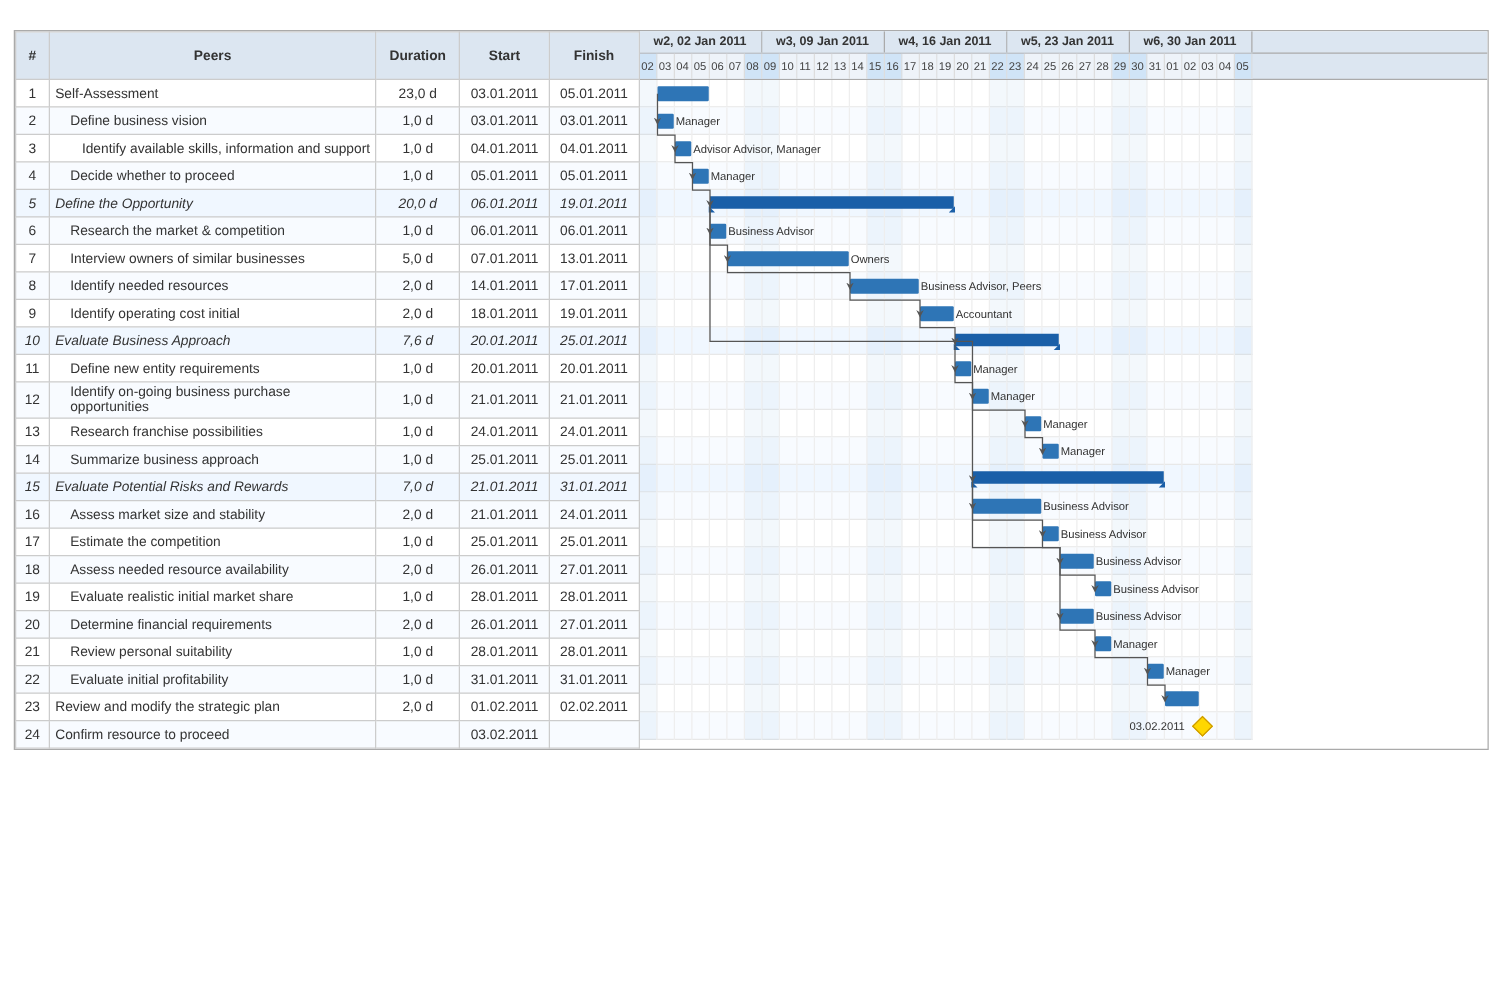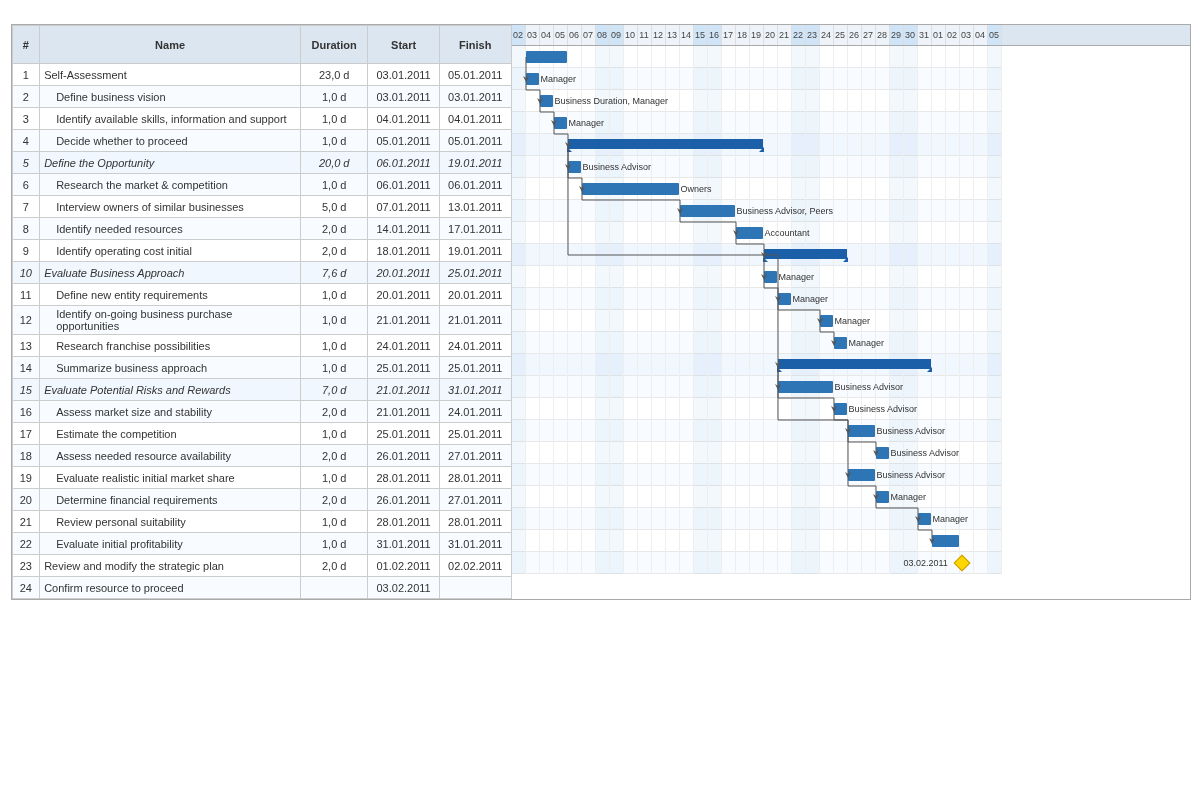--- a/index.html
+++ b/index.html
@@ -54,21 +54,21 @@
 <div class="container">
   <h1></h1>
 
   <div class="gantt-wrapper">
 
     <div class="left-table">
       <table>
         <thead>
           <tr>
             <th class="col-num">#</th>
-            <th class="col-name">Name</th>
+            <th class="col-name">Peers</th>
             <th class="col-dur">Duration</th>
             <th class="col-start">Start</th>
             <th class="col-finish">Finish</th>
           </tr>
         </thead>
         <tbody id="left-tbody">
         <tr class="row-normal">
               <td class="col-num">1</td>
               <td class="col-name" style="padding-left: 4px;">Self-Assessment</td>
               <td class="col-dur">23,0 d</td>
@@ -77,21 +77,21 @@
             </tr>
             <tr class="row-alt">
               <td class="col-num">2</td>
               <td class="col-name" style="padding-left: 16px;">Define business vision</td>
               <td class="col-dur">1,0 d</td>
               <td class="col-start">03.01.2011</td>
               <td class="col-finish">03.01.2011</td>
             </tr>
             <tr class="row-normal">
               <td class="col-num">3</td>
-              <td class="col-name" style="padding-left: 16px;">Identify available skills, information and support</td>
+              <td class="col-name" style="padding-left: 16px; text-align: right;">Identify available skills, information and support</td>
               <td class="col-dur">1,0 d</td>
               <td class="col-start">04.01.2011</td>
               <td class="col-finish">04.01.2011</td>
             </tr>
             <tr class="row-alt">
               <td class="col-num">4</td>
               <td class="col-name" style="padding-left: 16px;">Decide whether to proceed</td>
               <td class="col-dur">1,0 d</td>
               <td class="col-start">05.01.2011</td>
               <td class="col-finish">05.01.2011</td>
@@ -235,20 +235,27 @@
               <td class="col-dur"></td>
               <td class="col-start">03.02.2011</td>
               <td class="col-finish"></td>
             </tr>
           </tbody>
       </table>
     </div>
 
     <div class="right-chart">
       <div class="chart-header">
+        <div class="week-row" id="week-row">
+            <div class="week-cell" style="width: 98px;">w2, 02 Jan 2011</div>
+            <div class="week-cell" style="width: 98px;">w3, 09 Jan 2011</div>
+            <div class="week-cell" style="width: 98px;">w4, 16 Jan 2011</div>
+            <div class="week-cell" style="width: 98px;">w5, 23 Jan 2011</div>
+            <div class="week-cell" style="width: 98px;">w6, 30 Jan 2011</div>
+          </div>
         <div class="day-row" id="day-row">
             <div class="day-cell highlight" style="width: 14px;">02</div>
             <div class="day-cell" style="width: 14px;">03</div>
             <div class="day-cell" style="width: 14px;">04</div>
             <div class="day-cell" style="width: 14px;">05</div>
             <div class="day-cell" style="width: 14px;">06</div>
             <div class="day-cell" style="width: 14px;">07</div>
             <div class="day-cell highlight" style="width: 14px;">08</div>
             <div class="day-cell highlight" style="width: 14px;">09</div>
             <div class="day-cell" style="width: 14px;">10</div>
@@ -1166,21 +1173,21 @@
             <div class="day-col" style="width: 14px;"></div>
             <div class="day-col" style="width: 14px;"></div>
             <div class="day-col" style="width: 14px;"></div>
             <div class="day-col" style="width: 14px;"></div>
             <div class="day-col highlight" style="width: 14px;"></div>
           </div>
           <div class="gantt-bar" style="left: 14px; width: 41px; top: 5px;"></div>
           <div class="gantt-bar" style="left: 14px; width: 13px; top: 27px; background: rgb(46, 117, 182);"></div>
           <div class="gantt-bar-label" style="left: 29px; top: 27px;">Manager</div>
           <div class="gantt-bar" style="left: 28px; width: 13px; top: 49px; background: rgb(46, 117, 182);"></div>
-          <div class="gantt-bar-label" style="left: 43px; top: 49px;">Business Duration, Manager</div>
+          <div class="gantt-bar-label" style="left: 43px; top: 49px;">Advisor Advisor, Manager</div>
           <div class="gantt-bar" style="left: 42px; width: 13px; top: 71px; background: rgb(46, 117, 182);"></div>
           <div class="gantt-bar-label" style="left: 57px; top: 71px;">Manager</div>
           <div class="gantt-bar" style="left: 56px; width: 195px; top: 93px; background: rgb(26, 95, 168); height: 10px; border-radius: 0px; position: absolute;">
             <div style="position: absolute; left: -1px; top: 8px; width: 0px; height: 0px; border-width: 5px 0px 0px 5px; border-left-style: solid; border-left-color: rgb(26, 95, 168); border-right-style: initial; border-right-color: initial; border-top-style: solid; border-top-color: transparent; border-bottom-style: initial; border-bottom-color: initial;"></div>
             <div style="position: absolute; right: -1px; top: 8px; width: 0px; height: 0px; border-width: 5px 5px 0px 0px; border-right-style: solid; border-right-color: rgb(26, 95, 168); border-left-style: initial; border-left-color: initial; border-top-style: solid; border-top-color: transparent; border-bottom-style: initial; border-bottom-color: initial;"></div>
           </div>
           <div class="gantt-bar" style="left: 56px; width: 13px; top: 115px; background: rgb(46, 117, 182);"></div>
           <div class="gantt-bar-label" style="left: 71px; top: 115px;">Business Advisor</div>
           <div class="gantt-bar" style="left: 70px; width: 97px; top: 137px; background: rgb(46, 117, 182);"></div>
           <div class="gantt-bar-label" style="left: 169px; top: 137px;">Owners</div>

